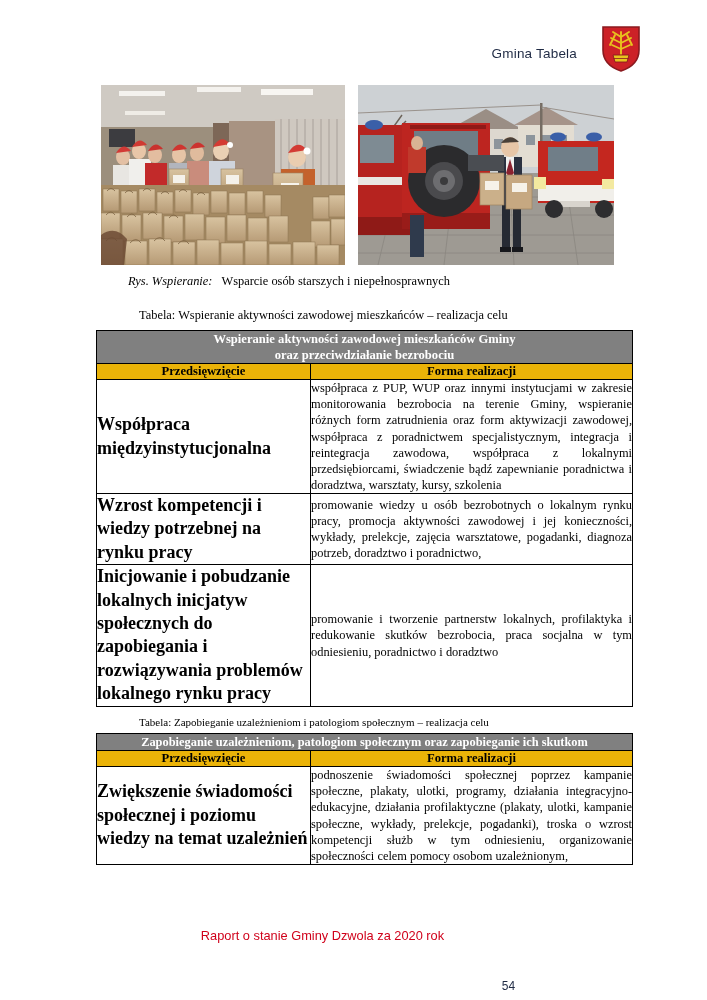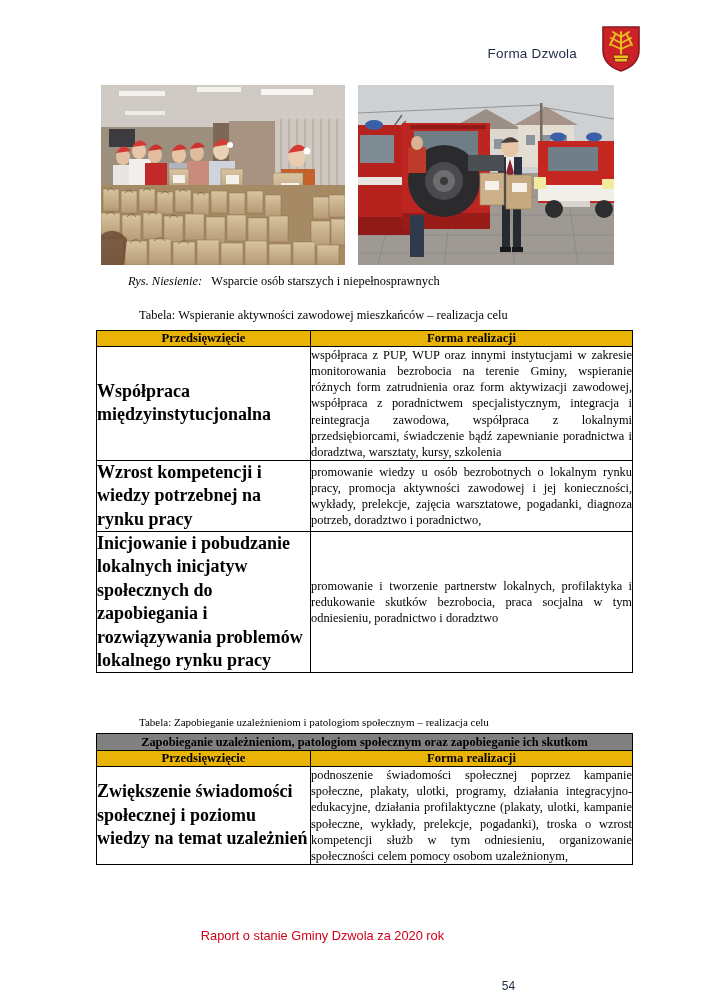--- a/index.html
+++ b/index.html
@@ -107,21 +107,21 @@
     background: #808080;
     color: #ffffff;
     font-weight: bold;
     text-align: center;
     font-size: 12.6px;
     line-height: 1.28;
     padding: 3px 4px 4px 4px;
   }
   .banner-cell-2 {
     background: #808080;
-    color: #000000;
+    color: #ffffff;
     font-weight: bold;
     text-align: center;
     font-size: 12.4px;
     line-height: 1.3;
     padding: 2px 3px 3px 3px;
     white-space: nowrap;
     margin-top: 20px;
   }
   .colhead-cell {
     background: #eab308;
@@ -181,21 +181,21 @@
     color: #1f2a44;
     padding-left: 310px;
     box-sizing: border-box;
     margin-top: 37px;
   }
 </style>
 </head>
 <body>
 
 <div class="page-header">
-  <div class="header-title">Forma Dzwola</div>
+  <div class="header-title">Gmina Tabela</div>
   <div class="crest">
     <svg viewBox="0 0 38 46" width="38" height="46" aria-hidden="true">
       <path d="M1 1 H37 V24 C37 36 28 42 19 45 C10 42 1 36 1 24 Z" fill="#cc2127" stroke="#8a1a1f" stroke-width="1.6"></path>
       <g stroke="#e8c31e" stroke-width="1.9" fill="none" stroke-linecap="round">
         <line x1="19" y1="6" x2="19" y2="28"></line>
         <line x1="19" y1="11" x2="11" y2="6"></line>
         <line x1="19" y1="11" x2="27" y2="6"></line>
         <line x1="19" y1="17" x2="9" y2="12"></line>
         <line x1="19" y1="17" x2="29" y2="12"></line>
         <line x1="19" y1="23" x2="10" y2="19"></line>
@@ -444,33 +444,39 @@
         <rect x="148" y="90" width="26" height="34" fill="#c6a881" stroke="#9d8560" stroke-width="0.7"></rect>
         <rect x="154" y="98" width="15" height="9" fill="#f6f2e9"></rect>
       </g>
 
       <rect x="110" y="70" width="36" height="16" fill="#4a4d52"></rect>
     </svg>
   </div>
 </div>
 
 <div class="fig-caption">
-  <span class="ital">Rys. Niesienie:</span>
+  <span class="ital">Rys. Wspieranie:</span>
   &nbsp;
   <span>Wsparcie osób starszych i niepełnosprawnych</span>
 </div>
 
 <div class="tbl-caption-1">Tabela: Wspieranie aktywności zawodowej mieszkańców – realizacja celu</div>
 
 <table class="doc-table table-1">
   <colgroup>
       <col class="col-left">
       <col class="col-right">
     </colgroup>
   <tbody>
+    <tr>
+      <td class="banner-cell" colspan="2">
+        <div>Wspieranie aktywności zawodowej mieszkańców Gminy</div>
+        <div>oraz przeciwdziałanie bezrobociu</div>
+      </td>
+    </tr>
     <tr>
       <td class="colhead-cell">Przedsięwzięcie</td>
       <td class="colhead-cell">Forma realizacji</td>
     </tr>
     <tr>
       <td class="left-cell">Współpraca międzyinstytucjonalna</td>
       <td class="right-cell">współpraca z PUP, WUP oraz innymi instytucjami w zakresie monitorowania bezrobocia na terenie Gminy, wspieranie różnych form zatrudnienia oraz form aktywizacji zawodowej, współpraca z poradnictwem specjalistycznym, integracja i reintegracja zawodowa, współpraca z lokalnymi przedsiębiorcami, świadczenie bądź zapewnianie poradnictwa i doradztwa, warsztaty, kursy, szkolenia</td>
     </tr>
     <tr>
       <td class="left-cell">Wzrost kompetencji i wiedzy potrzebnej na rynku pracy</td>

